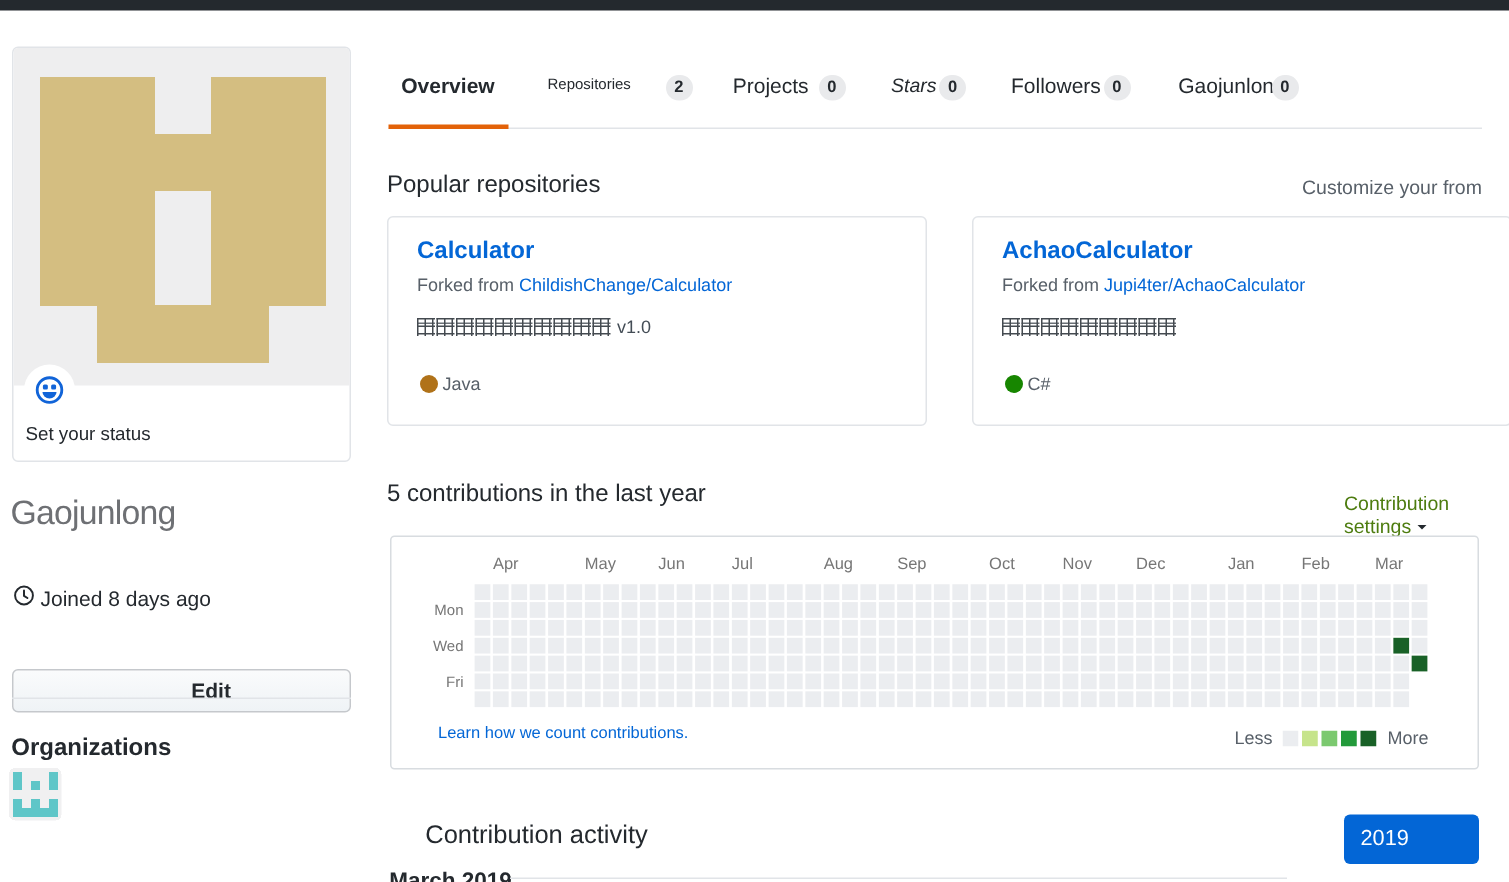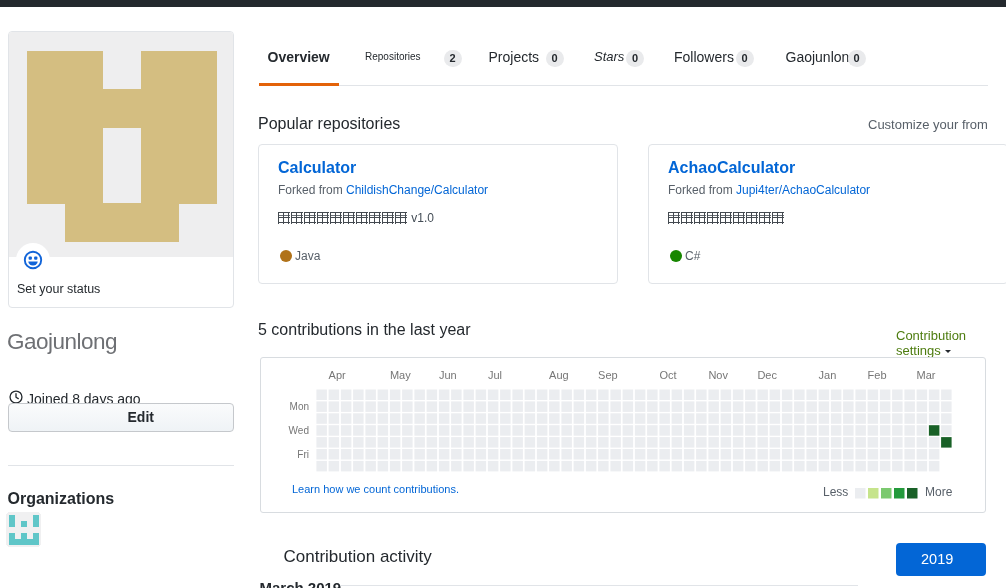--- a/index.html
+++ b/index.html
@@ -59,21 +59,21 @@
       <path d="M5.3 11.4 h9.4 a4.7 4.2 0 0 1 -9.4 0 z" fill="#1164d8"></path>
     </svg></div>
 <div class="abs" style="left:17px;top:281.5px;font-size:12.5px;color:#24292e;">Set your status</div>
 
 <div class="abs" style="left:7px;top:329px;font-size:22.5px;letter-spacing:-0.5px;color:#6e7074;">Gaojunlong</div>
 <div class="abs" style="left:8.5px;top:390px;width:15px;height:15px;"><svg width="14" height="14" viewBox="0 0 16 16">
       <circle cx="8" cy="8" r="6.8" fill="none" stroke="#24292e" stroke-width="1.5"></circle>
       <path d="M8 4.2 V8.3 L10.6 9.9" fill="none" stroke="#24292e" stroke-width="1.5" stroke-linecap="round" stroke-linejoin="round"></path>
     </svg></div>
 <div class="abs" style="left:27px;top:391px;font-size:14px;color:#24292e;">Joined 8 days ago</div>
-<div class="abs" style="left:8px;top:403px;width:225.5px;height:28.5px;border:1px solid #c5c8cc;border-radius:4px;background:linear-gradient(#fafbfc,#eff3f6);
+<div class="abs" style="left:8px;top:446px;width:225.5px;height:28.5px;border:1px solid #c5c8cc;border-radius:4px;background:linear-gradient(#fafbfc,#eff3f6);
   font-size:14px;font-weight:700;color:#24292e;text-align:center;line-height:26.5px;padding-left:40px;">Edit</div>
 <div class="abs" style="left:8px;top:465px;width:225.5px;height:1px;background:#e1e4e8;"></div>
 <div class="abs" style="left:7.5px;top:489.5px;font-size:16px;font-weight:700;color:#24292e;">Organizations</div>
 <div class="abs" style="left:6px;top:512px;width:35px;height:35px;"><svg width="35" height="35" viewBox="0 0 35 35" shape-rendering="crispEdges">
       <rect width="35" height="35" rx="4" fill="#f0f0f1"></rect>
       <rect x="2.70" y="2.70" width="6.05" height="6.05" fill="#5fc6c8"></rect>
       <rect x="26.50" y="2.70" width="6.05" height="6.05" fill="#5fc6c8"></rect>
       <rect x="2.70" y="8.65" width="6.05" height="6.05" fill="#5fc6c8"></rect>
       <rect x="14.60" y="8.65" width="6.05" height="6.05" fill="#5fc6c8"></rect>
       <rect x="26.50" y="8.65" width="6.05" height="6.05" fill="#5fc6c8"></rect>
@@ -506,14 +506,14 @@
 <svg width="63" height="11" viewBox="0 0 63 11">
 <rect x="0" y="0" width="10.5" height="10.5" fill="#ebedf0"></rect>
 <rect x="13" y="0" width="10.5" height="10.5" fill="#c6e48b"></rect>
 <rect x="26" y="0" width="10.5" height="10.5" fill="#7bc96f"></rect>
 <rect x="39" y="0" width="10.5" height="10.5" fill="#239a3b"></rect>
 <rect x="52" y="0" width="10.5" height="10.5" fill="#196127"></rect>
 </svg></div>
 <div class="abs" style="left:925px;top:484.5px;font-size:12px;color:#586069;">More</div>
 
 <div class="abs" style="left:259.5px;top:547px;font-size:17px;color:#24292e;margin-left:24px;">Contribution activity</div>
-<div class="abs" style="left:896px;top:543px;width:90px;height:33px;background:#0366d6;border-radius:4px;color:#fff;font-size:14.5px;padding-left:25px;line-height:33px;">2019</div>
+<div class="abs" style="left:896px;top:543px;width:90px;height:33px;background:#0366d6;border-radius:4px;color:#fff;font-size:14.5px;padding-left:11px;line-height:33px;">2019</div>
 <div class="abs" style="left:259.5px;top:578.5px;font-size:15px;font-weight:700;color:#24292e;">March 2019</div>
 <div class="abs" style="left:340px;top:584.5px;width:518px;height:1.5px;background:#e1e4e8;"></div>
 </body></html>

